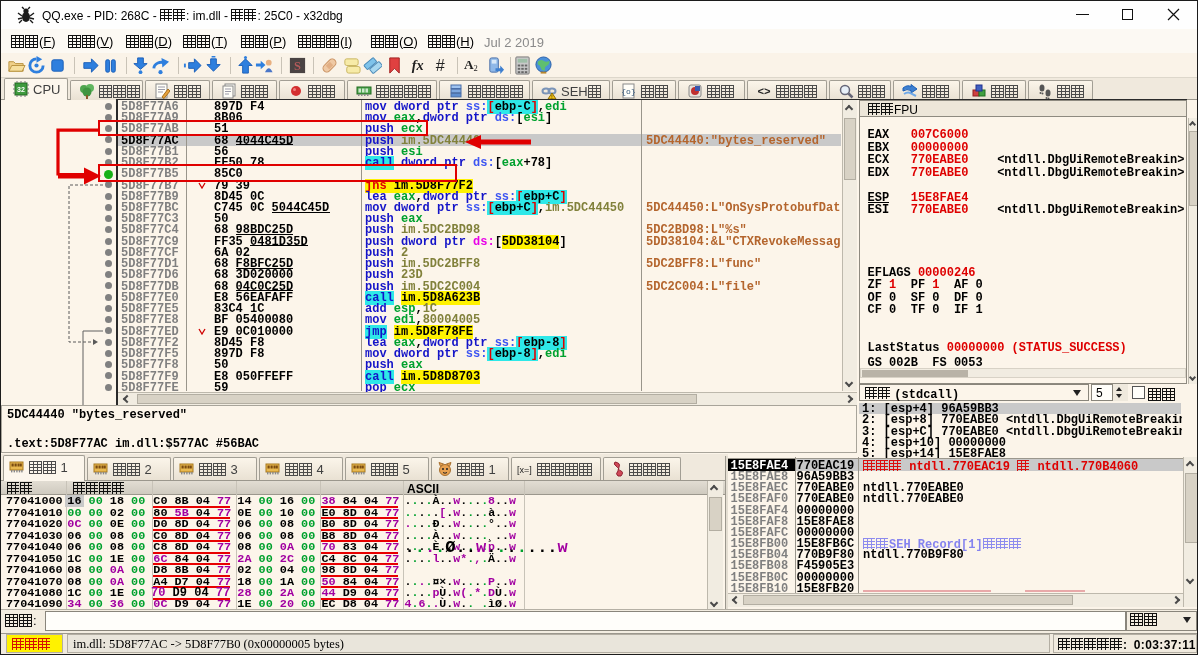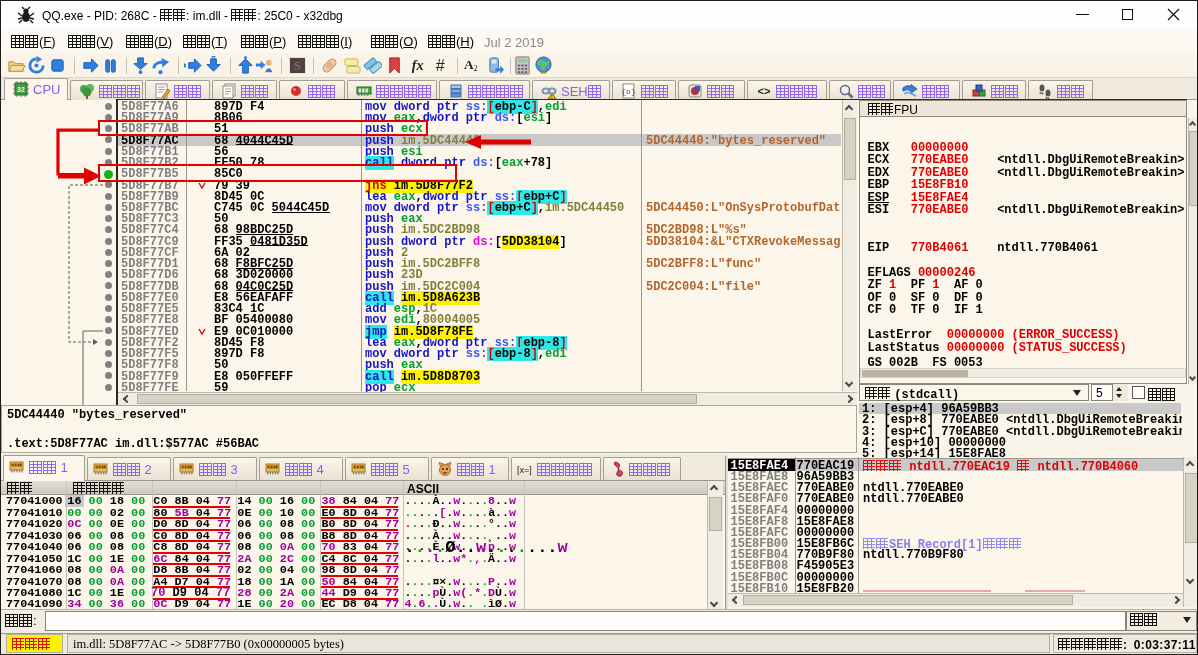--- a/index.html
+++ b/index.html
@@ -24,21 +24,21 @@
 .cyb{background:#2EE8E8}
 .yeb{background:#FFF200}
 .vline{position:absolute;width:1px;background:#99958B}
 .dot{position:absolute;width:7px;height:7px;border-radius:50%;background:#808080}
 .sb{position:absolute;background:#F1ECE1}
 .sbt{position:absolute;background:#D8D2C5;border:1px solid #B3AEA2}
 .arr{position:absolute;width:0;height:0}
 .chev{position:absolute;width:6px;height:6px;border-left:2px solid #4a4a4a;border-bottom:2px solid #4a4a4a}
 .tab{position:absolute;border:1px solid #A29E94;border-bottom:none;background:linear-gradient(#FBF5EA,#E9E1D3);border-radius:2px 2px 0 0}
 .tabsel{background:#FCF6EC}
-.ttext{position:absolute;top:4px;font:13px "Liberation Sans",sans-serif;color:#8b5cf6;white-space:pre}
+.ttext{position:absolute;top:4px;font:13px "Liberation Sans",sans-serif;color:#404040;white-space:pre}
 </style></head><body>
 <div id="win">
 <div class="ab" style="left:0;top:0;width:1196px;height:28px;background:#FEFEFE"></div>
 <svg class="ab" style="left:16px;top:5px" width="18" height="18" viewBox="0 0 18 18">
 <ellipse cx="9" cy="11" rx="4" ry="5" fill="#1a1a1a"></ellipse>
 <circle cx="9" cy="5" r="2.6" fill="#1a1a1a"></circle>
 <path d="M5 10 L1 7 M5 12 L1 13 M5 14 L2 17 M13 10 L17 7 M13 12 L17 13 M13 14 L16 17 M7 3 L5 1 M11 3 L13 1" stroke="#1a1a1a" stroke-width="1.4" fill="none"></path>
 </svg>
 <div class="sans" style="left:41px;top:8px;font-size:12px">QQ.exe - PID: 268C - <i class="cj" style="width:12px;height:12px;vertical-align:-1px"></i><i class="cj" style="width:12px;height:12px;vertical-align:-1px"></i>: im.dll - <i class="cj" style="width:12px;height:12px;vertical-align:-1px"></i><i class="cj" style="width:12px;height:12px;vertical-align:-1px"></i>: 25C0 - x32dbg</div>
 <div class="ab" style="left:1075px;top:13px;width:13px;height:1px;background:#111"></div>
@@ -436,32 +436,30 @@
 <div class="sbt" style="left:842.5px;top:117px;width:12px;height:62px"></div>
 <div class="chev" style="left:845px;top:105px;transform:rotate(135deg)"></div>
 <div class="chev" style="left:845px;top:379px;transform:rotate(-45deg)"></div>
 <div class="sb" style="left:117px;top:391px;width:739px;height:13px;border-top:1px solid #BDB8AC"></div>
 <div class="sbt" style="left:136px;top:392.5px;width:560px;height:10px"></div>
 <div class="chev" style="left:123px;top:394.5px;transform:rotate(45deg)"></div>
 <div class="chev" style="left:845px;top:394.5px;transform:rotate(225deg)"></div>
 <div class="ab" style="left:858px;top:99px;width:328px;height:17px;background:#EDE6D9;border:1px solid #8E8A80"></div>
 <div class="sans" style="left:867px;top:102px;font-size:12px"><i class="cj" style="width:12px;height:12px;vertical-align:-1px"></i><i class="cj" style="width:12px;height:12px;vertical-align:-1px"></i>FPU</div>
 <div class="ab" style="left:858px;top:116px;width:328px;height:267px;background:#FCF5EA;border:1px solid #8E8A80;border-top:none"></div>
+<div class="t" style="left:866.5px;top:128.0px;width:318px;overflow:hidden">EAX   <span class="red">007C6000</span></div>
 <div class="t" style="left:866.5px;top:140.5px;width:318px;overflow:hidden">EBX   <span class="red">00000000</span></div>
 <div class="t" style="left:866.5px;top:153.0px;width:318px;overflow:hidden">ECX   <span class="red">770EABE0</span>    &lt;ntdll.DbgUiRemoteBreakin&gt;</div>
 <div class="t" style="left:866.5px;top:165.5px;width:318px;overflow:hidden">EDX   <span class="red">770EABE0</span>    &lt;ntdll.DbgUiRemoteBreakin&gt;</div>
-<div class="t" style="left:866.5px;top:178.0px;width:318px;overflow:hidden">EBP   <span class="red">15E8FB10</span></div>
 <div class="t" style="left:866.5px;top:190.5px;width:318px;overflow:hidden">ESP   <span class="red">15E8FAE4</span></div>
 <div class="t" style="left:866.5px;top:203.0px;width:318px;overflow:hidden">ESI   <span class="red">770EABE0</span>    &lt;ntdll.DbgUiRemoteBreakin&gt;</div>
-<div class="t" style="left:866.5px;top:240.5px;width:318px;overflow:hidden">EIP   <span class="red">770B4061</span>    ntdll.770B4061</div>
 <div class="t" style="left:866.5px;top:265.5px;width:318px;overflow:hidden">EFLAGS <span class="red">00000246</span></div>
 <div class="t" style="left:866.5px;top:278.0px;width:318px;overflow:hidden">ZF <span class="red">1</span>  PF <span class="red">1</span>  AF 0</div>
 <div class="t" style="left:866.5px;top:290.5px;width:318px;overflow:hidden">OF 0  SF 0  DF 0</div>
 <div class="t" style="left:866.5px;top:303.0px;width:318px;overflow:hidden">CF 0  TF 0  IF 1</div>
-<div class="t" style="left:866.5px;top:328.0px;width:318px;overflow:hidden">LastError  <span class="red">00000000 (ERROR_SUCCESS)</span></div>
 <div class="t" style="left:866.5px;top:340.5px;width:318px;overflow:hidden">LastStatus <span class="red">00000000 (STATUS_SUCCESS)</span></div>
 <div class="t" style="left:866.5px;top:356.0px;width:318px;overflow:hidden">GS 002B  FS 0053</div>
 <div class="ab" style="left:866.5px;top:200.5px;width:21.7px;height:1px;background:#000"></div>
 <div class="sb" style="left:859px;top:367px;width:326px;height:10px;border:1px solid #D8D2C6"></div>
 <div class="sbt" style="left:861px;top:368.5px;width:106px;height:7px;background:#B9B3A7;border:none"></div>
 <div class="sb" style="left:1187px;top:117px;width:11px;height:266px;border-left:1px solid #BDB8AC"></div>
 <div class="sbt" style="left:1188px;top:130px;width:9px;height:75px"></div>
 <div class="chev" style="left:1189px;top:121px;width:5px;height:5px;transform:rotate(135deg)"></div>
 <div class="chev" style="left:1189px;top:374px;width:5px;height:5px;transform:rotate(-45deg)"></div>
 <div class="ab" style="left:858px;top:383px;width:230px;height:17px;background:#FCF5EA;border:1px solid #89857B"></div>

